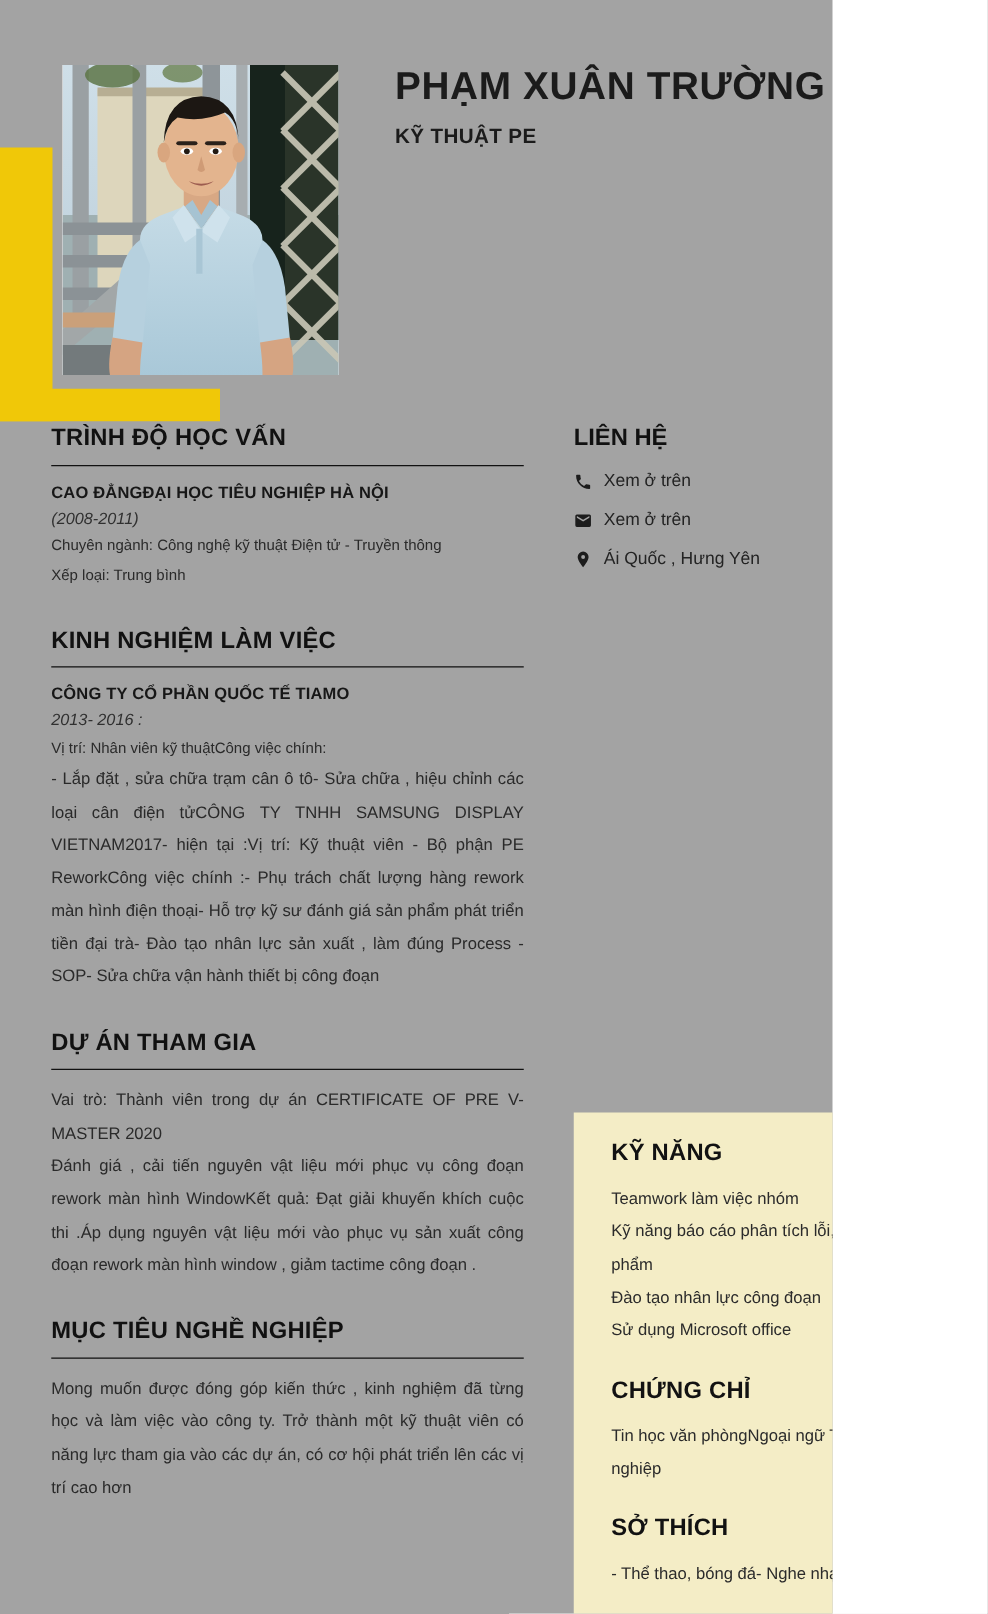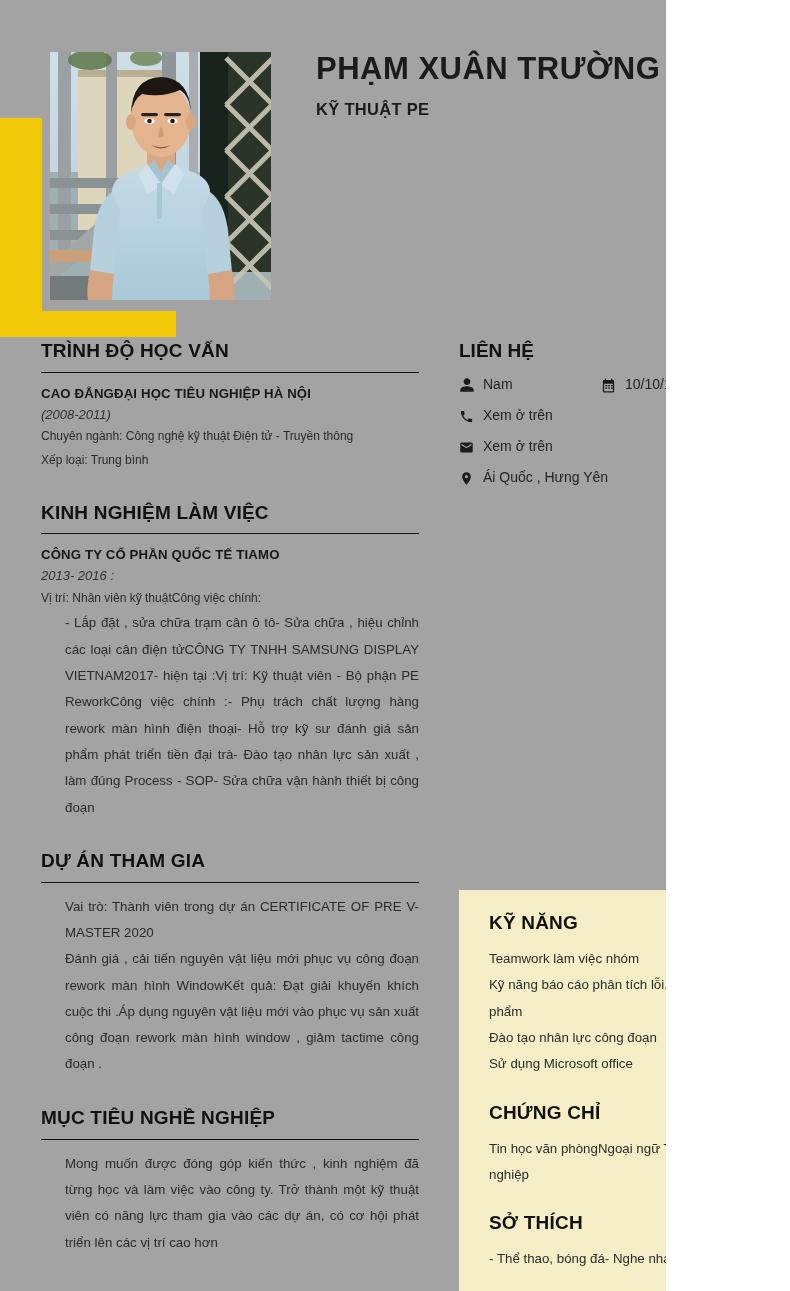--- a/index.html
+++ b/index.html
@@ -97,21 +97,20 @@
     font-size:13px;
     font-style:italic;
     color:#303030;
     line-height:1.65;
   }
   .body-text {
     font-size:13.3px;
     color:#2a2a2a;
     line-height:1.98;
     text-align:justify;
-    margin-left:24px;
   }
   .body-text-left {
     font-size:12px;
     color:#2a2a2a;
     line-height:1.98;
     text-align:left;
   }
 
   .gap-sec { height:29px; }
 
@@ -319,38 +318,20 @@
         <div class="sec-title">MỤC TIÊU NGHỀ NGHIỆP</div>
         <div class="sec-rule"></div>
         <div class="body-text">Mong muốn được đóng góp kiến thức , kinh nghiệm đã từng học và làm việc vào công ty. Trở thành một kỹ thuật viên có năng lực tham gia vào các dự án, có cơ  hội phát triển lên các vị trí cao hơn</div>
       </section>
     </div>
 
     <div class="col-right">
       <section>
         <div class="contact-title">LIÊN HỆ</div>
 
-        <div class="contact-row">
-          <div class="contact-col-a">
-            <span class="ci">
-              <svg width="16" height="16" viewBox="0 0 24 24">
-                  <path d="M12 12c2.8 0 5-2.2 5-5s-2.2-5-5-5-5 2.2-5 5 2.2 5 5 5zm0 2c-3.3 0-10 1.7-10 5v3h20v-3c0-3.3-6.7-5-10-5z"></path>
-                </svg>
-            </span>
-            <span class="ctext">Nam</span>
-          </div>
-          <div class="contact-col-b">
-            <span class="ci">
-              <svg width="15" height="15" viewBox="0 0 24 24">
-                  <path d="M19 3h-1V1h-2v2H8V1H6v2H5a2 2 0 0 0-2 2v16a2 2 0 0 0 2 2h14a2 2 0 0 0 2-2V5a2 2 0 0 0-2-2zm0 18H5V9h14v12zM7 11h3v2H7v-2zm4.5 0h3v2h-3v-2zM16 11h3v2h-3v-2zM7 15h3v2H7v-2zm4.5 0h3v2h-3v-2zM16 15h3v2h-3v-2z"></path>
-                </svg>
-            </span>
-            <span class="ctext">10/10/1990</span>
-          </div>
-        </div>
 
         <div class="contact-row">
           <span class="ci">
             <svg width="15" height="15" viewBox="0 0 24 24">
                 <path d="M6.6 10.8a15.1 15.1 0 0 0 6.6 6.6l2.2-2.2c.3-.3.7-.4 1-.2 1.2.4 2.4.6 3.6.6.6 0 1 .4 1 1V20c0 .6-.4 1-1 1C10.7 21 3 13.3 3 4c0-.6.4-1 1-1h3.5c.6 0 1 .4 1 1 0 1.3.2 2.5.6 3.6.1.4 0 .8-.2 1l-2.3 2.2z"></path>
               </svg>
           </span>
           <span class="ctext">Xem ở trên</span>
         </div>
 

